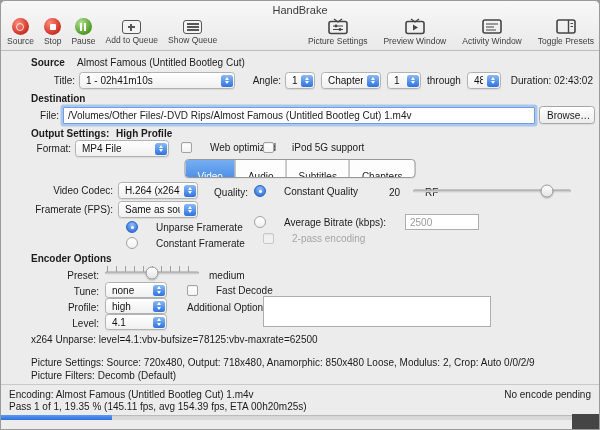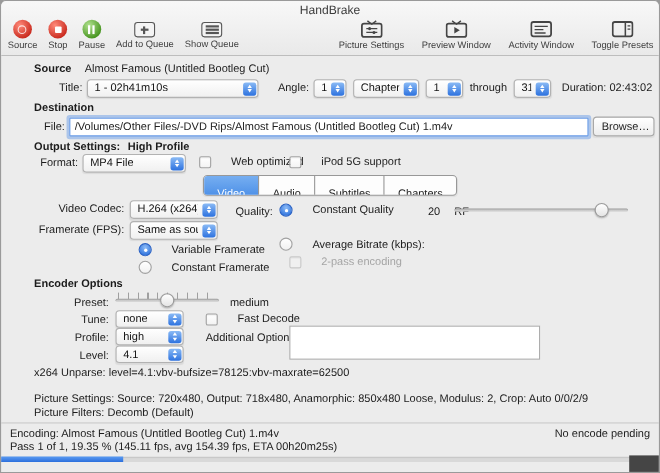--- a/index.html
+++ b/index.html
@@ -182,21 +182,21 @@
   </div>
   <div class="popup" style="left:386px;top:71px;width:34px;">
     <span class="pval">1</span>
     <span class="arr">
         <i class="up"></i>
         <i class="dn"></i>
       </span>
   </div>
   <div class="lbl" style="left:426px;top:74px;">through</div>
   <div class="popup" style="left:466px;top:71px;width:34px;">
-    <span class="pval">31</span>
+    <span class="pval">48</span>
     <span class="arr">
         <i class="up"></i>
         <i class="dn"></i>
       </span>
   </div>
   <div class="lbl" style="right:6px;top:74px;">
     <span>Duration:</span>
     <span>02:43:02</span>
   </div>
 
@@ -244,43 +244,44 @@
   <div class="lbl r" style="left:20px;top:203px;width:92px;">Framerate (FPS):</div>
   <div class="popup" style="left:117px;top:200px;width:80px;">
     <span class="pval">Same as source</span>
     <span class="arr">
         <i class="up"></i>
         <i class="dn"></i>
       </span>
   </div>
   <div class="ctl" style="left:125px;top:220px;">
     <span class="rb on"></span>
-    <span>Variable Framerate</span>
+    <span>Unparse Framerate</span>
   </div>
   <div class="ctl" style="left:125px;top:236px;">
     <span class="rb"></span>
     <span>Constant Framerate</span>
   </div>
 
   <div class="lbl r" style="left:205px;top:186px;width:42px;">Quality:</div>
   <div class="ctl" style="left:253px;top:184px;">
     <span class="rb on"></span>
     <span>Constant Quality</span>
   </div>
-  <div class="lbl" style="left:364px;top:186px;padding-left:48px;">RF</div>
+  <div class="lbl" style="left:376px;top:186px;padding-left:48px;">RF</div>
   <div class="lbl" style="left:388px;top:186px;">20</div>
   <div class="slider" style="left:412px;top:182px;width:158px;height:16px;">
     <span class="track"></span>
     <span class="thumb" style="left:85%;"></span>
   </div>
 
   <div class="ctl" style="left:253px;top:215px;">
     <span class="rb"></span>
     <span>Average Bitrate (kbps):</span>
   </div>
+  <input class="tfield" style="left: 404px; top: 213px; width: 74px; height: 16px; color: rgb(155, 155, 155);" type="text" value="2500">
   <div class="ctl dis" style="left:262px;top:232px;">
     <span class="cb"></span>
     <span>2-pass encoding</span>
   </div>
 
   <div class="lbl b" style="left:30px;top:252px;">Encoder Options</div>
 
   <div class="lbl r" style="left:20px;top:269px;width:78px;">Preset:</div>
   <div class="slider" style="left:104px;top:264px;width:94px;height:15px;">
     <span class="ticks"></span>

